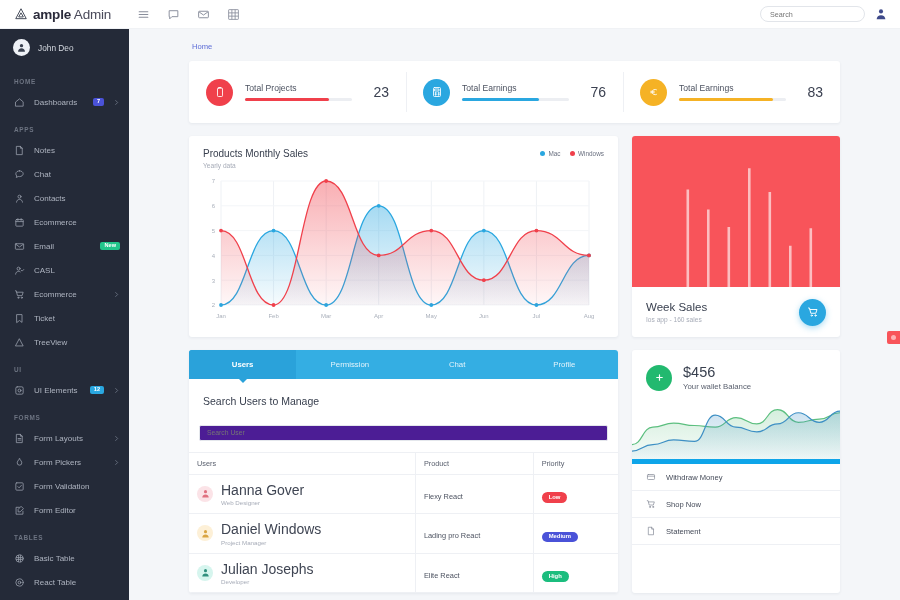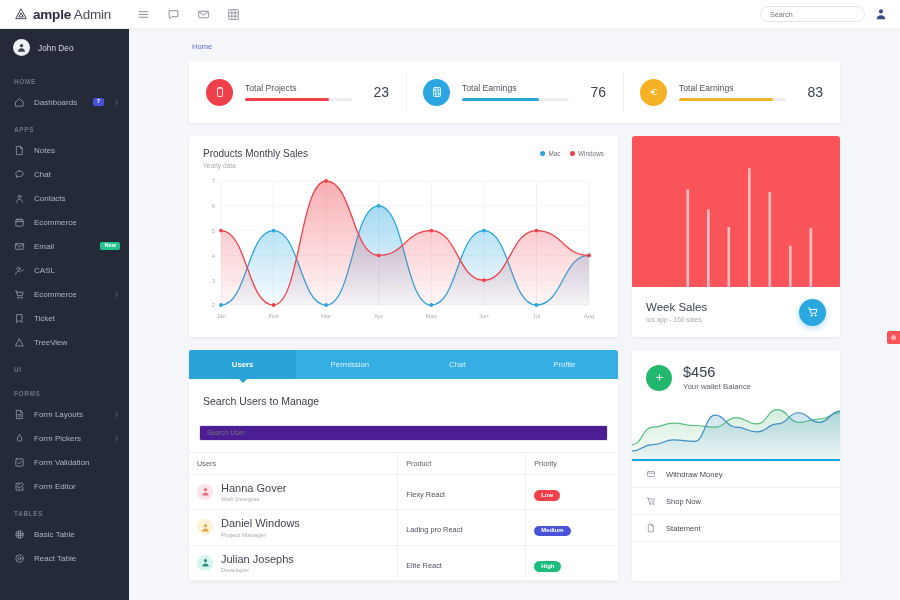--- a/index.html
+++ b/index.html
@@ -131,40 +131,40 @@
     padding: 6px 8px; border-bottom: 1px solid #eef0f4; border-top: 1px solid #eef0f4; }
   .utable td { padding: 7px 8px; border-bottom: 1px solid #eef0f4;
     border-right: 1px solid #eef0f4; vertical-align: middle; }
   .utable td:last-child { border-right: none; }
   .utable th { border-right: 1px solid #eef0f4; }
   .utable th:last-child { border-right: none; }
   .ucell { display: flex; align-items: center; gap: 8px; }
   .uav { width: 16px; height: 16px; border-radius: 50%; flex: 0 0 16px;
     display: flex; align-items: center; justify-content: center; }
   .uav svg { width: 11px; height: 11px; display: block; }
-  .uname { font-size: 11px; color: #3f4553; }
+  .uname { font-size: 14px; color: #3f4553; }
   .urole { font-size: 6.2px; color: #a7acb8; margin-top: 1.5px; }
   .uprod { font-size: 7.4px; color: #4c5260; }
   .pill { display: inline-block; font-size: 5.9px; font-weight: 700; color: #fff;
     border-radius: 7px; padding: 2.5px 7px; line-height: 1; }
   .p-low { background: #f0404b; }
   .p-med { background: #4a52d8; }
   .p-high { background: #1bbd7e; }
 
   .wallet-card { width: 208px; flex: 0 0 208px; background: #fff; border-radius: 3px;
     box-shadow: 0 1px 3px rgba(40,50,80,.07); overflow: hidden; display: flex;
     flex-direction: column; }
   .wal-head { display: flex; align-items: center; gap: 11px; padding: 14px 14px 0 14px; }
   .wal-ic { width: 26px; height: 26px; border-radius: 50%; background: #22b96f;
     flex: 0 0 26px; display: flex; align-items: center; justify-content: center; }
   .wal-ic svg { width: 11px; height: 11px; color: #fff; display: block; }
   .wal-amt { font-size: 14.5px; color: #39404f; }
   .wal-sub { font-size: 7.8px; color: #5b616f; margin-top: 2px; }
   .wal-spark { height: 62px; margin-top: 6px; }
-  .wal-list { border-top: 2px solid #0ea5e9; }
+  .wal-list { border-top: 5px solid #0ea5e9; }
   .wal-item { display: flex; align-items: center; gap: 10px; padding: 8px 14px;
     border-bottom: 1px solid #eef0f4; font-size: 7.6px; color: #454b59; cursor: pointer; }
   .wal-item svg { width: 10px; height: 10px; color: #858b98; flex: 0 0 10px; display: block; }
 
   .fab-edge { position: absolute; right: 0; top: 302px; width: 13px; height: 13px;
     background: #f8545a; border-radius: 2px 0 0 2px; display: flex;
     align-items: center; justify-content: center; cursor: pointer; }
   .fab-edge i { width: 5px; height: 5px; border-radius: 50%; background: rgba(255,255,255,.55); display:block; }
 </style>
 </head>
@@ -290,20 +290,31 @@
               </svg></span>
             <span class="nav-label">Ticket</span>
           </div>
           <div class="nav-item">
             <span class="ni"><svg class="" viewBox="0 0 24 24" fill="none" stroke="currentColor" stroke-width="1.7" stroke-linecap="round" stroke-linejoin="round" width="11" height="11">
                 <path d="M12 4.5 20 19.5H4z"></path>
               </svg></span>
             <span class="nav-label">TreeView</span>
           </div>
           <div class="nav-section">UI</div>
+          <div class="nav-item">
+            <span class="ni"><svg class="" viewBox="0 0 24 24" fill="none" stroke="currentColor" stroke-width="1.7" stroke-linecap="round" stroke-linejoin="round" width="11" height="11">
+                <rect x="4" y="4" width="16" height="16" rx="3"></rect>
+                <circle cx="12" cy="12" r="3.2"></circle>
+              </svg></span>
+            <span class="nav-label">UI Elements</span>
+            <span class="nav-badge badge-cyan">12</span>
+            <svg class="nav-chev" viewBox="0 0 24 24" fill="none" stroke="currentColor" stroke-width="2.4" stroke-linecap="round" stroke-linejoin="round">
+              <path d="M9 5l7 7-7 7"></path>
+            </svg>
+          </div>
           <div class="nav-section">FORMS</div>
           <div class="nav-item">
             <span class="ni"><svg class="" viewBox="0 0 24 24" fill="none" stroke="currentColor" stroke-width="1.7" stroke-linecap="round" stroke-linejoin="round" width="11" height="11">
                 <path d="M6 3h8l4 4v14H6z"></path>
                 <path d="M14 3v4h4"></path>
                 <path d="M9 12h6M9 15.5h6"></path>
               </svg></span>
             <span class="nav-label">Form Layouts</span>
             <svg class="nav-chev" viewBox="0 0 24 24" fill="none" stroke="currentColor" stroke-width="2.4" stroke-linecap="round" stroke-linejoin="round">
               <path d="M9 5l7 7-7 7"></path>

